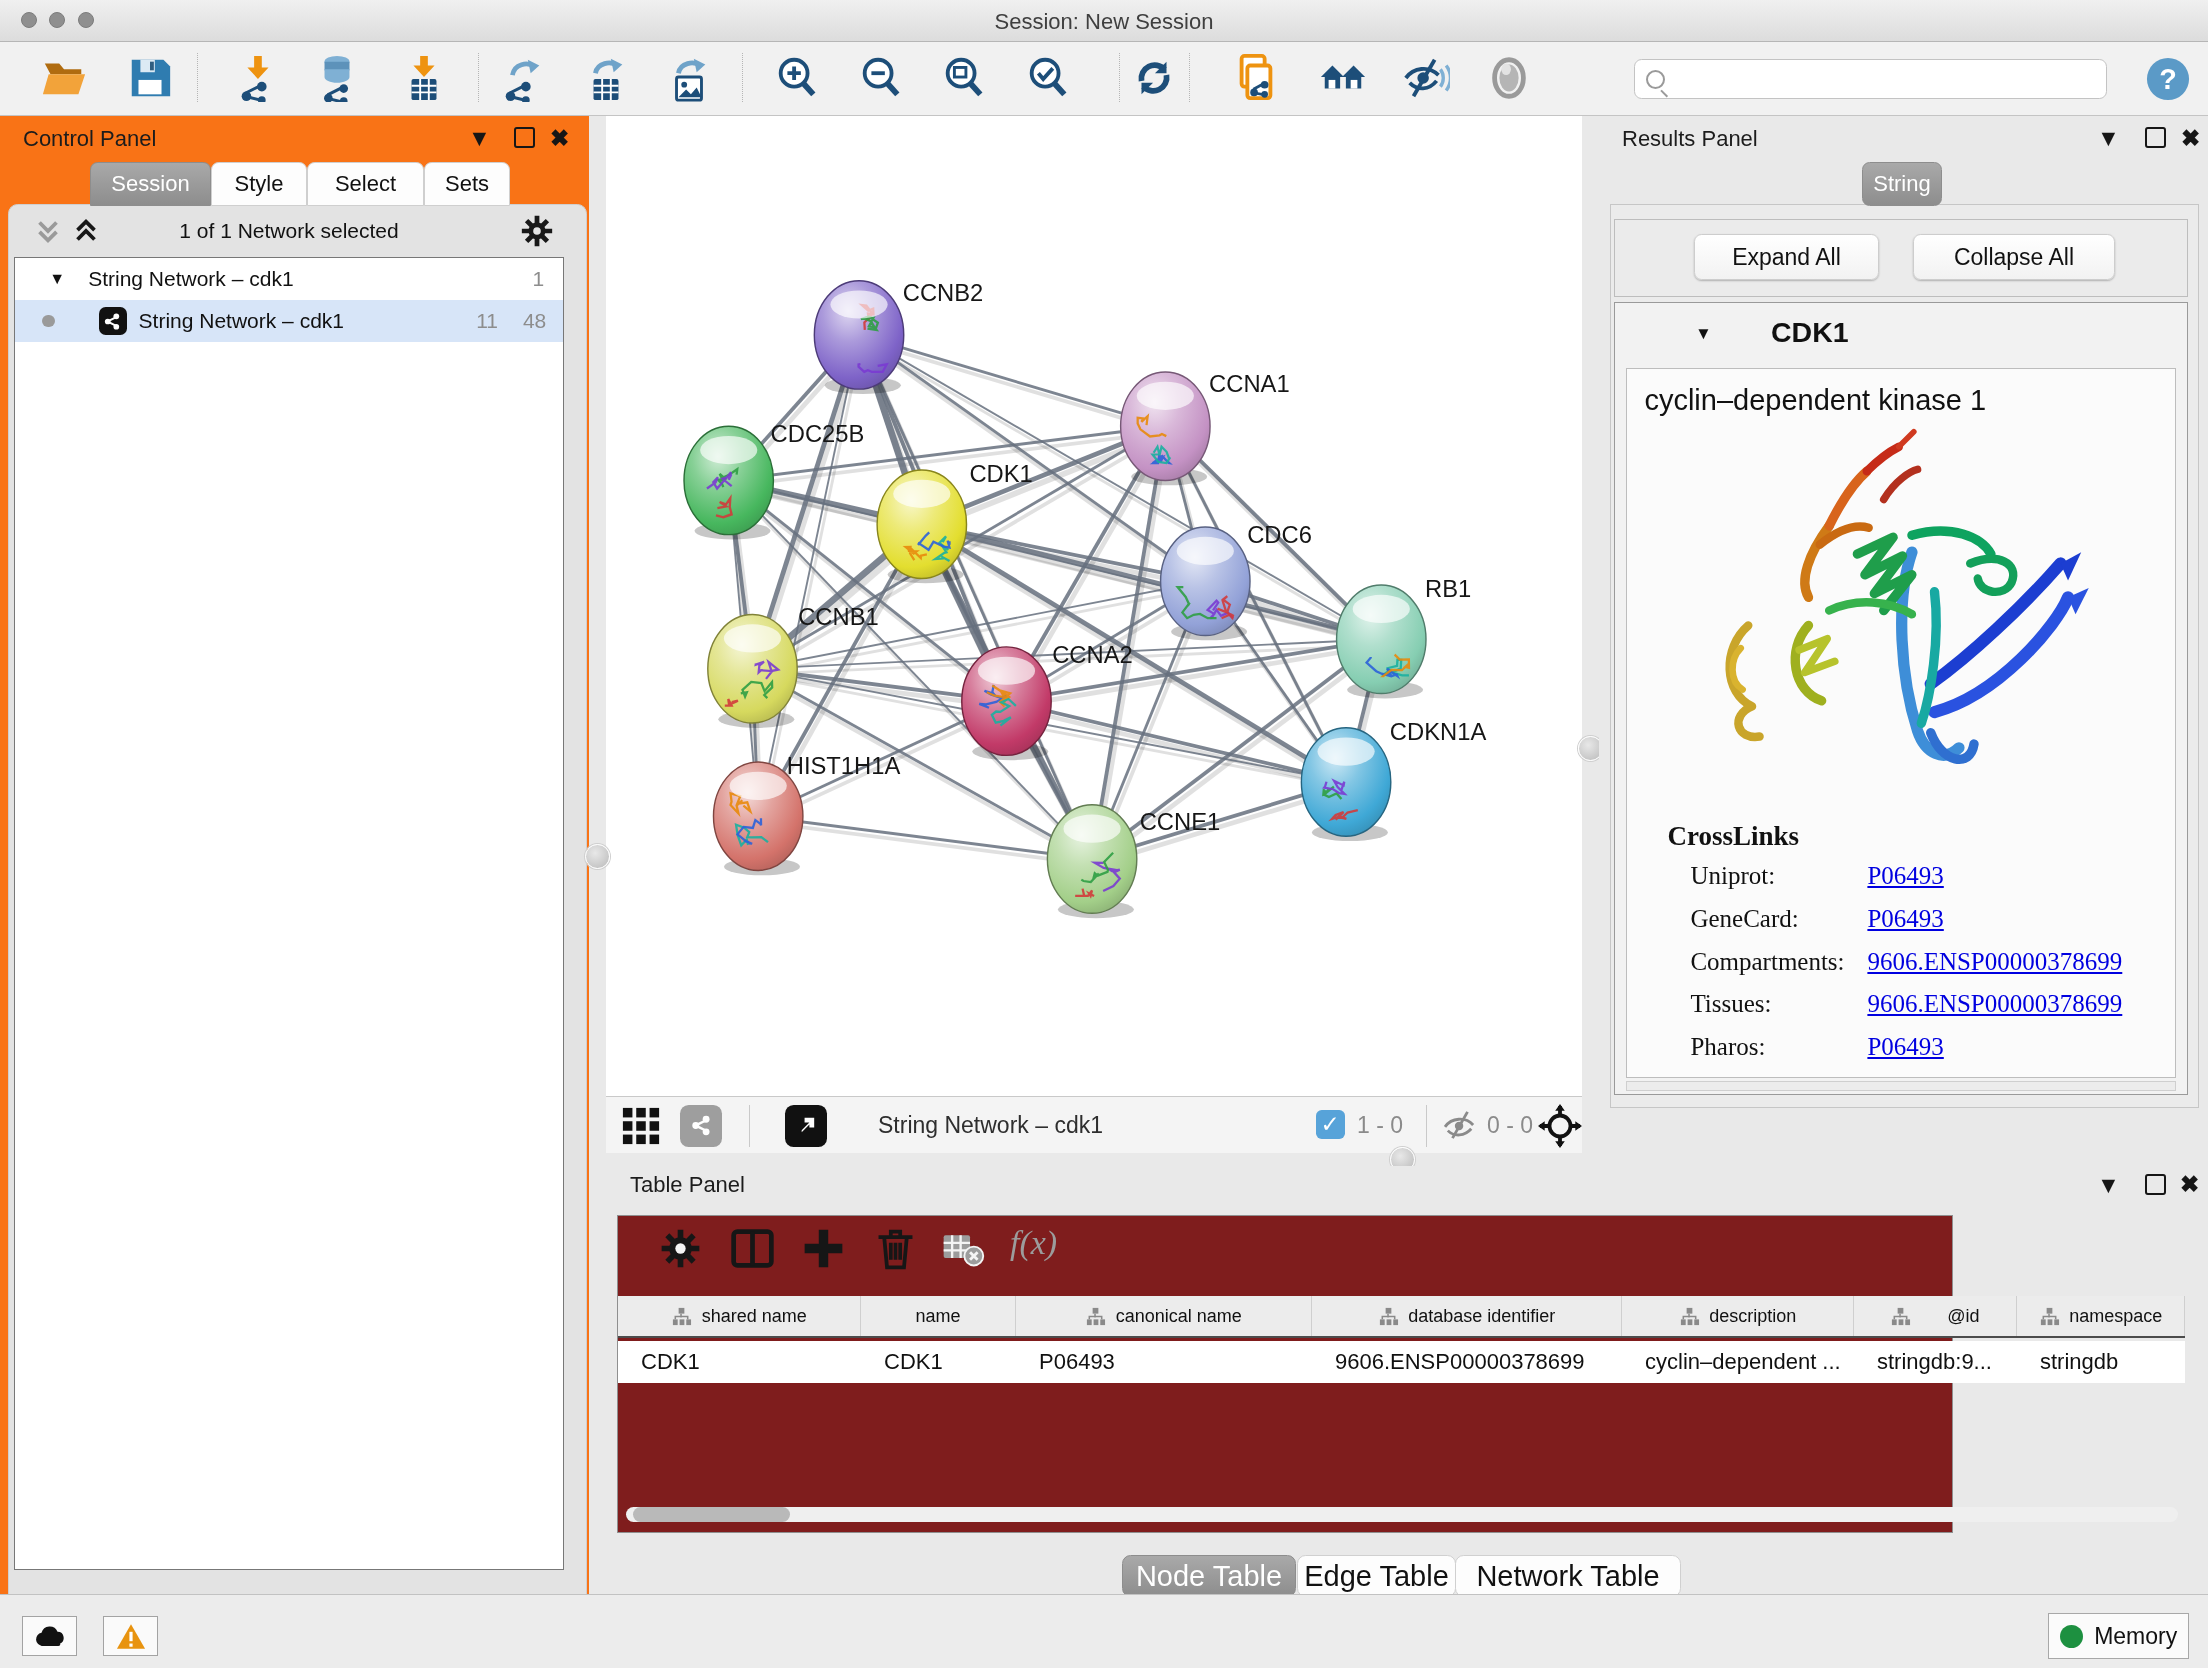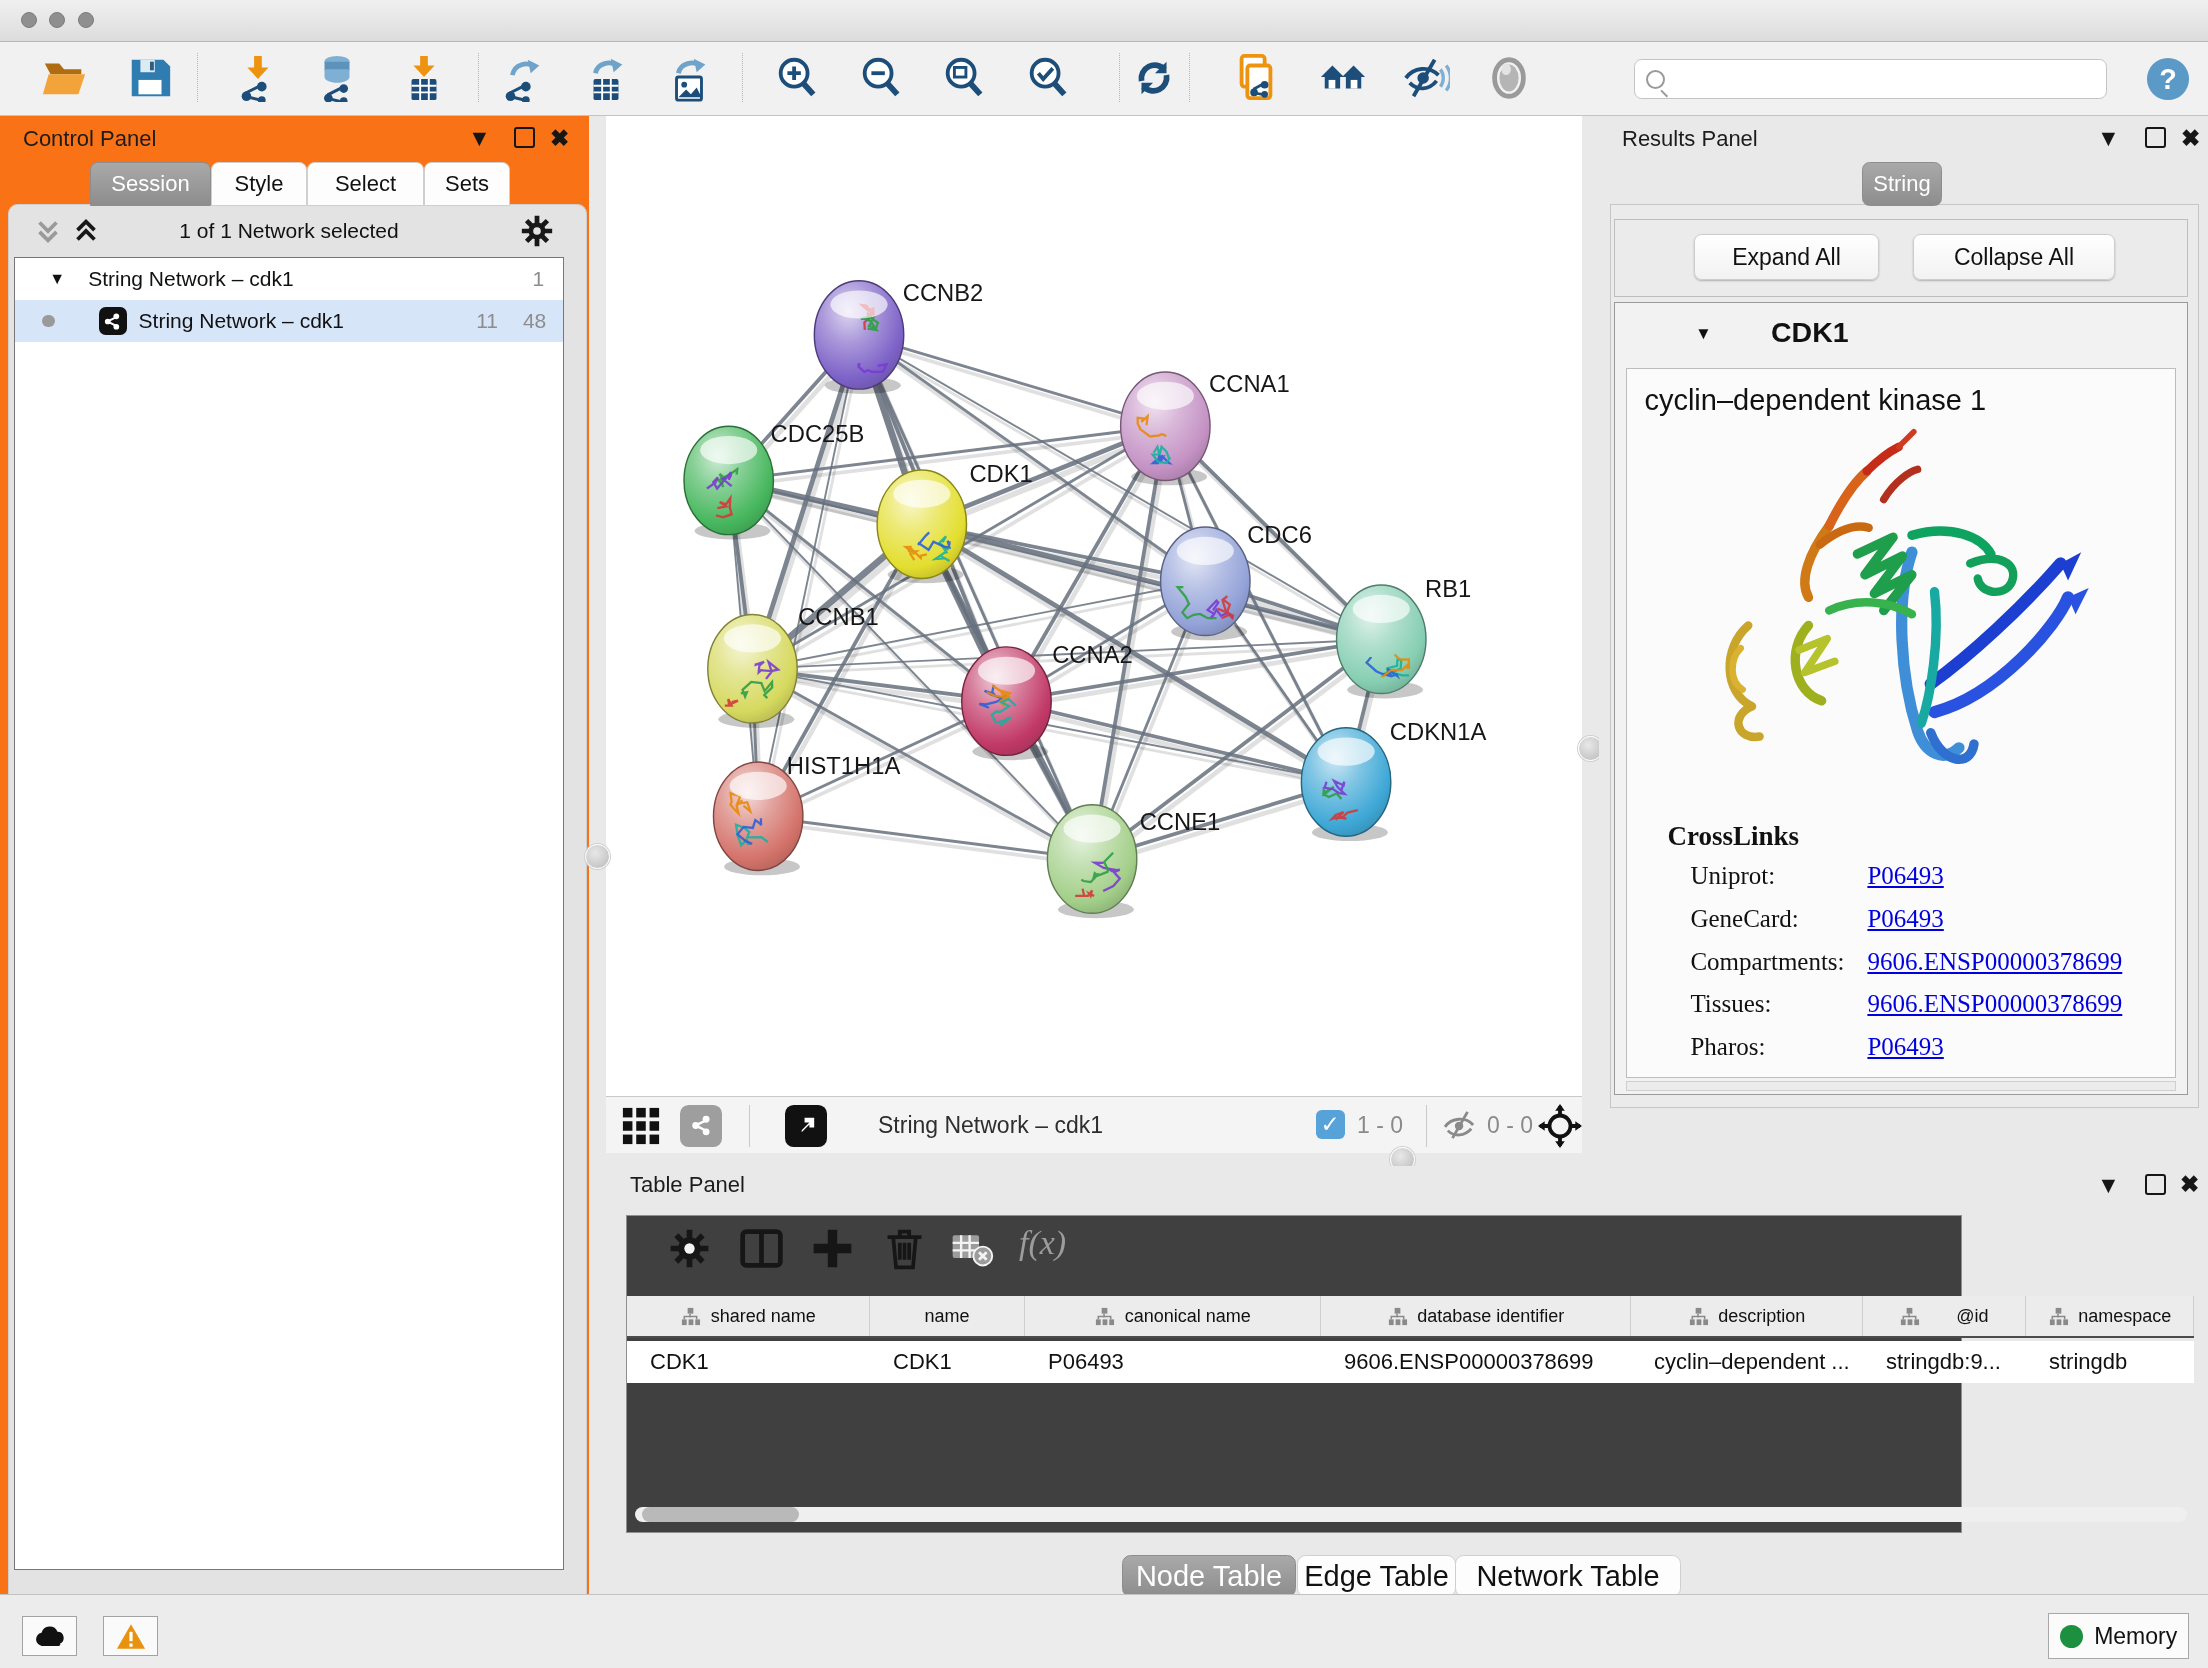--- a/index.html
+++ b/index.html
@@ -59,21 +59,21 @@
   .rp-expandbox { left:15px; top:103px; width:574px; height:78px; border:1px solid #bdbdbd; }
   .rp-section { left:15px; top:186px; width:574px; height:793px; border:1px solid #9a9a9a; background:#f2f2f2; }
   .rp-inner { left:11.4px; top:65px; width:550px; height:710px; border:1px solid #bdbdbd; background:#fbfbfb; }
   .crosslinks { font-family:"Liberation Serif", serif; }
   .cl-row { position:absolute; left:0; width:100%; height:43px; }
   .cl-label { position:absolute; left:63px; font-size:25px; font-family:"Liberation Serif", serif; }
   .cl-value { position:absolute; left:240px; font-size:25px; font-family:"Liberation Serif", serif; color:#0000e0; text-decoration:underline; cursor:pointer; }
 
   
   .tp { left:606px; top:1166px; width:1603px; height:428px; background:#e9e9e9; }
-  .tp-box { left:20px; top:49px; width:1336px; height:318px; background:#404040; border:1.9px solid #8f8f8f; }
+  .tp-box { left:11px; top:49px; width:1336px; height:318px; background:#7f1d1d; border:1.9px solid #8f8f8f; }
   .tp-toolbar-icon { top:7.6px; width:49px; height:49px; cursor:pointer; }
   .thead { left:0px; top:80px; width:1567px; height:42px; background:#ececec; border-bottom:2.9px solid #4c4c4c; display:flex; }
   .th { height:100%; display:flex; align-items:center; justify-content:center; font-size:18px; border-right:1px solid #cfcfcf; gap:9.5px; overflow:hidden; white-space:nowrap; }
   .trow { left:0px; top:125px; width:1567px; height:42px; background:#fff; display:flex; }
   .td { height:100%; display:flex; align-items:center; font-size:22px; padding-left:23px; overflow:hidden; white-space:nowrap; }
   .tscroll { left:7.6px; top:291px; width:1552px; height:15px; background:#efefef; border-radius:7.6px; }
   .tthumb { left:15px; top:291px; width:157px; height:15px; background:#b9b9b9; border-radius:7.6px; cursor:pointer; }
   .btab { position:absolute; height:42px; display:flex; align-items:center; justify-content:center; font-size:29px;
     border:1px solid #d0d0d0; background:#fdfdfd; border-radius:8.6px; cursor:pointer; }
   .btab.sel { background:linear-gradient(#a9a9a9,#8d8d8d); color:#fff; border-color:#8d8d8d; }
@@ -84,20 +84,21 @@
   .mem-btn { left:2048px; top:18px; width:141px; height:46px; background:#fbfbfb; border:1.9px solid #a8a8a8; display:flex; align-items:center; justify-content:center; gap:11.4px; font-size:23px; cursor:pointer; }
   .mem-dot { width:23px; height:23px; border-radius:50%; background:#1d9040; }
 </style>
 </head>
 <body>
 
 <div class="abs titlebar">
   <div class="abs traffic" style="left:21px"></div>
   <div class="abs traffic" style="left:49px"></div>
   <div class="abs traffic" style="left:78px"></div>
+  <div class="abs title-text">Session: New Session</div>
 </div>
 
 <div class="abs toolbar">
   <svg class="abs tb-icon" style="left:40px" viewBox="0 0 50 50">
       <path fill="#b06c10" d="M5 10h15l5 6h18v5H11z"></path>
       <path fill="#f2a33a" d="M9 21h38l-7 21H3z"></path>
     </svg>
   <svg class="abs tb-icon" style="left:126px" viewBox="0 0 50 50">
       <path fill="#2f7cb0" d="M6 6h33l7 7v31H6z"></path>
       <rect x="15" y="6" width="15" height="13" fill="#dceaf4"></rect>

